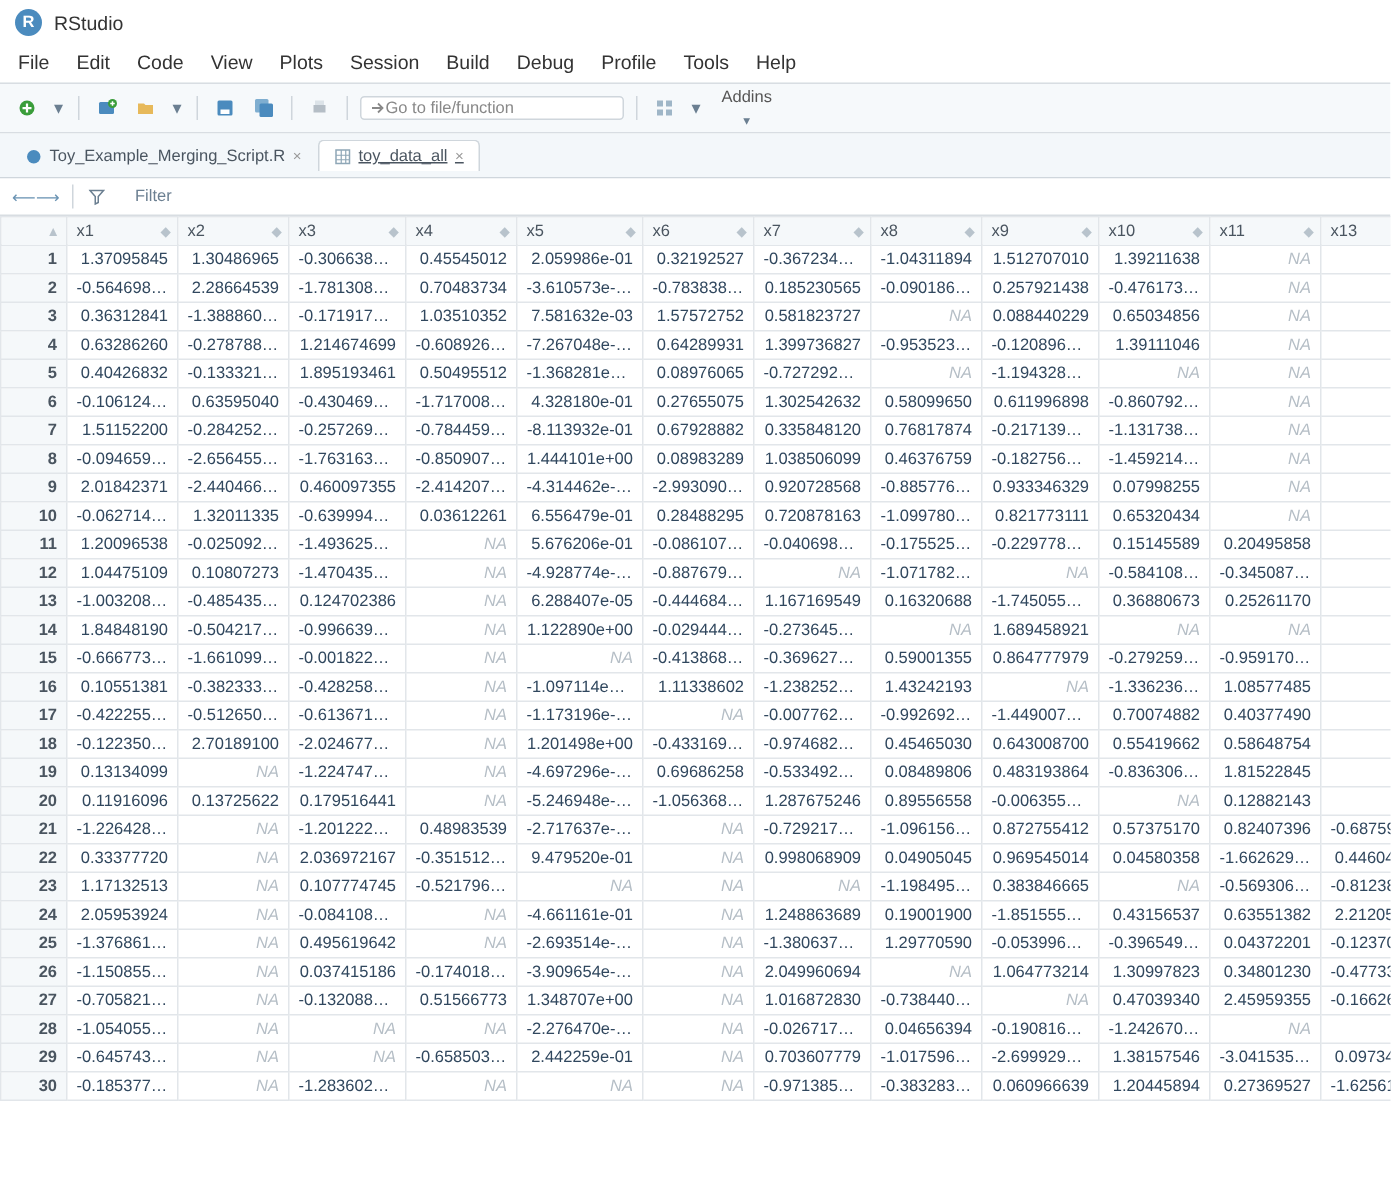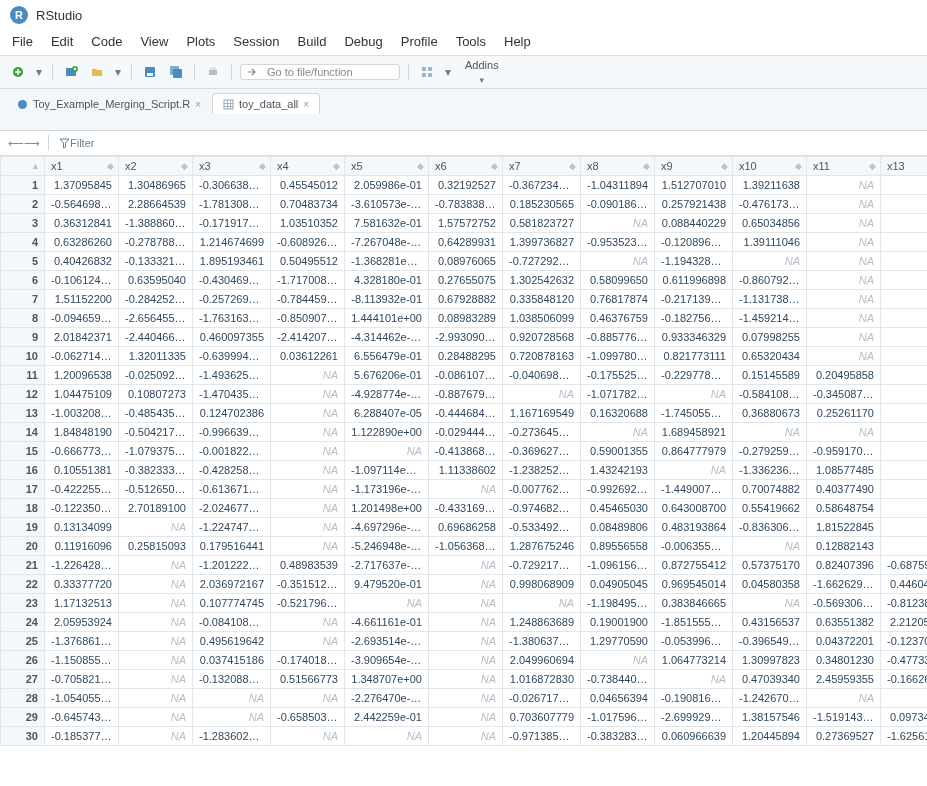--- a/index.html
+++ b/index.html
@@ -4,30 +4,30 @@
 <style>
 * { box-sizing: border-box; margin: 0; padding: 0; }
 body { font-family: "Segoe UI", Arial, sans-serif; font-size: 12px; color: #333; background: #fff; width: 927px; }
 .titlebar { display: flex; align-items: center; padding: 6px 10px; font-size: 13px; }
 .rs-logo { width: 18px; height: 18px; border-radius: 50%; background: #4b8bbe; color: #fff; display: inline-flex; align-items: center; justify-content: center; font-weight: bold; font-size: 11px; margin-right: 8px; }
 .menubar { display: flex; gap: 18px; padding: 4px 12px 6px; font-size: 13px; }
 .menubar span { cursor: default; text-align: center; }
 .toolbar { display: flex; align-items: center; gap: 6px; padding: 3px 8px; border-top: 1px solid #d8dde2; border-bottom:1px solid #d8dde2; background:#f6f9fb;}
 .tb-btn { display:inline-flex; align-items:center; justify-content:center; width:20px; height:18px; border-radius:2px; }
 .tb-sep { width:1px; height:16px; background:#cfd6dc; margin:0 2px;}
-.gotofile { display:flex; align-items:center; border:1px solid #cfd6dc; border-radius:3px; padding:1px 6px; background:#fff; color:#888; font-size:11px; width:160px; gap:10px;}
+.gotofile { display:flex; align-items:center; border:1px solid #cfd6dc; border-radius:3px; padding:1px 6px; background:#fff; color:#888; font-size:11px; width:176px; gap:0;}
 .addins { display:flex; align-items:center; gap:4px; font-size:11px; color:#555; margin-left:6px;flex-direction:column;}
-.tabs { display:flex; align-items:flex-end; padding: 4px 6px 16px 6px; background:#f3f7fa; border-bottom:1px solid #cfd6dc;}
+.tabs { display:flex; align-items:flex-end; padding: 4px 6px 4px 6px; background:#f3f7fa; border-bottom:1px solid #cfd6dc;}
 .tab { display:flex; align-items:center; gap:5px; padding:4px 10px; font-size:11px; color:#4a5560; border:1px solid transparent; border-bottom:none; border-radius:4px 4px 0 0; position:relative;}
-.tab.active { background:#fff; border-color:#cfd6dc; }
+.tab.active { background:#fff; border-color:#cfd6dc;text-decoration:underline; }
 .tab .close { color:#999; font-size:10px;}
 .subtoolbar { display:flex; align-items:center; gap:8px; padding:4px 8px; border-bottom:1px solid #d8dde2; background:#fff; font-size:11px; color:#555;}
 .nav-arrows { display:flex; gap:2px; }
 .nav-arrows span { width:14px; text-align:center; color:#6a93b3;}
-.filter { display:flex; align-items:center; gap:0; color:#6b7f91;}
+.filter { display:flex; align-items:center; gap:20px; color:#6b7f91;}
 .grid { width:100%; border-collapse:collapse; table-layout:fixed;}
 .grid th, .grid td { border:1px solid #e2e6ea; padding:3px 6px; font-size:11px; white-space:nowrap; overflow:hidden; text-overflow:ellipsis;}
 .grid th { background:#f5f8fa; text-align:left; font-weight:normal; color:#4a5560; position:relative;}
 .grid th .sort { position:absolute; right:4px; top:4px; color:#b8c3cc; font-size:9px;}
 .grid td { text-align:right; color:#30475e;}
 .grid td.rownum { text-align:right; background:#f5f8fa; color:#4a5560; font-weight:bold; width:44px;}
 .grid th.rownum-h { width:44px; background:#f5f8fa;}
 .na { font-style:italic; color:#b5bec6; }
 svg { display:block; }
 </style>
@@ -219,21 +219,21 @@
         <td>-0.47617392</td>
         <td><span class="na">NA</span></td>
         <td></td>
       </tr>
       <tr>
         <td class="rownum">3</td>
         <td>0.36312841</td>
         <td>-1.38886070</td>
         <td>-0.171917356</td>
         <td>1.03510352</td>
-        <td>7.581632e-01</td>
+        <td>7.581632e-03</td>
         <td>1.57572752</td>
         <td>0.581823727</td>
         <td><span class="na">NA</span></td>
         <td>0.088440229</td>
         <td>0.65034856</td>
         <td><span class="na">NA</span></td>
         <td></td>
       </tr>
       <tr>
         <td class="rownum">4</td>
@@ -396,21 +396,21 @@
         <td>-0.273645701</td>
         <td><span class="na">NA</span></td>
         <td>1.689458921</td>
         <td><span class="na">NA</span></td>
         <td><span class="na">NA</span></td>
         <td></td>
       </tr>
       <tr>
         <td class="rownum">15</td>
         <td>-0.66677341</td>
-        <td>-1.07937532</td>
+        <td>-1.66109908</td>
         <td>-0.001822614</td>
         <td><span class="na">NA</span></td>
         <td><span class="na">NA</span></td>
         <td>-0.41386885</td>
         <td>-0.369627309</td>
         <td>0.59001355</td>
         <td>0.864777979</td>
         <td>-0.27925937</td>
         <td>-0.95917044</td>
         <td></td>
@@ -471,21 +471,21 @@
         <td>-0.533492330</td>
         <td>0.08489806</td>
         <td>0.483193864</td>
         <td>-0.83630659</td>
         <td>1.81522845</td>
         <td></td>
       </tr>
       <tr>
         <td class="rownum">20</td>
         <td>0.11916096</td>
-        <td>0.25815093</td>
+        <td>0.13725622</td>
         <td>0.179516441</td>
         <td><span class="na">NA</span></td>
         <td>-5.246948e-02</td>
         <td>-1.05636841</td>
         <td>1.287675246</td>
         <td>0.89556558</td>
         <td>-0.006355626</td>
         <td><span class="na">NA</span></td>
         <td>0.12882143</td>
         <td></td>
@@ -615,21 +615,21 @@
         <td>-0.64574372</td>
         <td><span class="na">NA</span></td>
         <td><span class="na">NA</span></td>
         <td>-0.65850343</td>
         <td>2.442259e-01</td>
         <td><span class="na">NA</span></td>
         <td>0.703607779</td>
         <td>-1.01759612</td>
         <td>-2.699929809</td>
         <td>1.38157546</td>
-        <td>-1.51914356</td>
+        <td>-3.04153599</td>
         <td>0.09734049</td>
       </tr>
       <tr>
         <td class="rownum">30</td>
         <td>-0.18537797</td>
         <td><span class="na">NA</span></td>
         <td>-1.283602204</td>
         <td><span class="na">NA</span></td>
         <td><span class="na">NA</span></td>
         <td><span class="na">NA</span></td>

